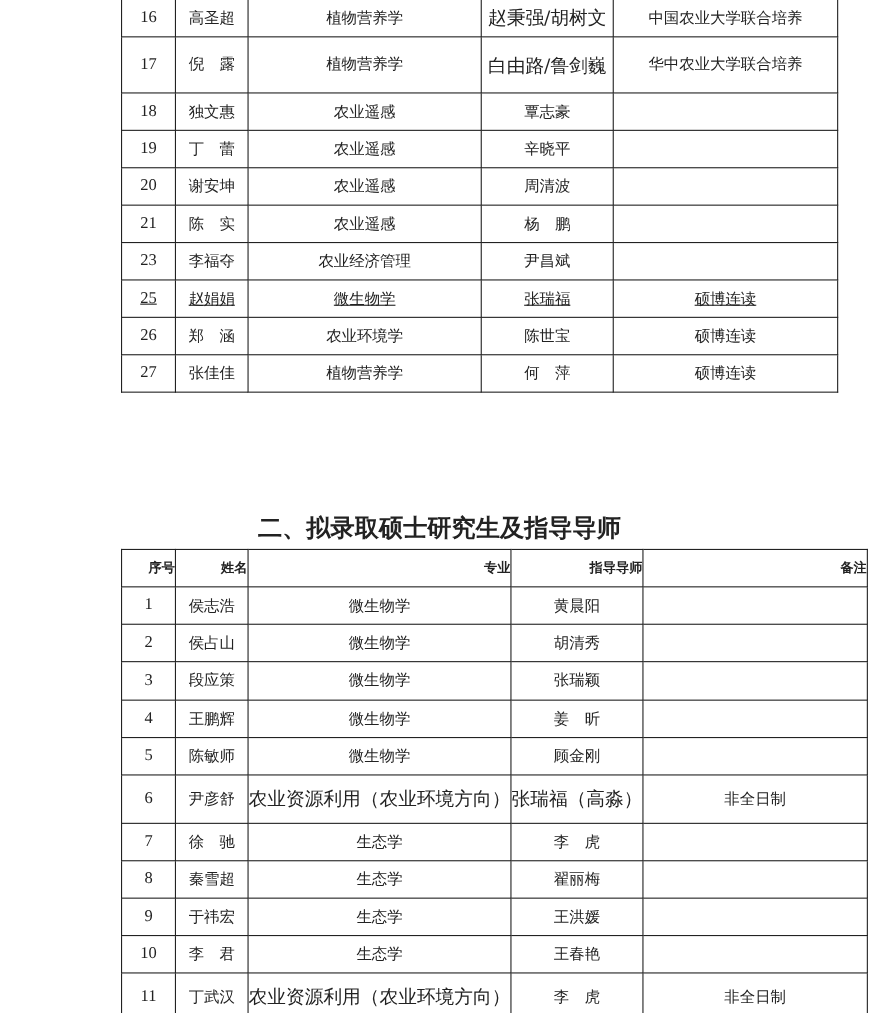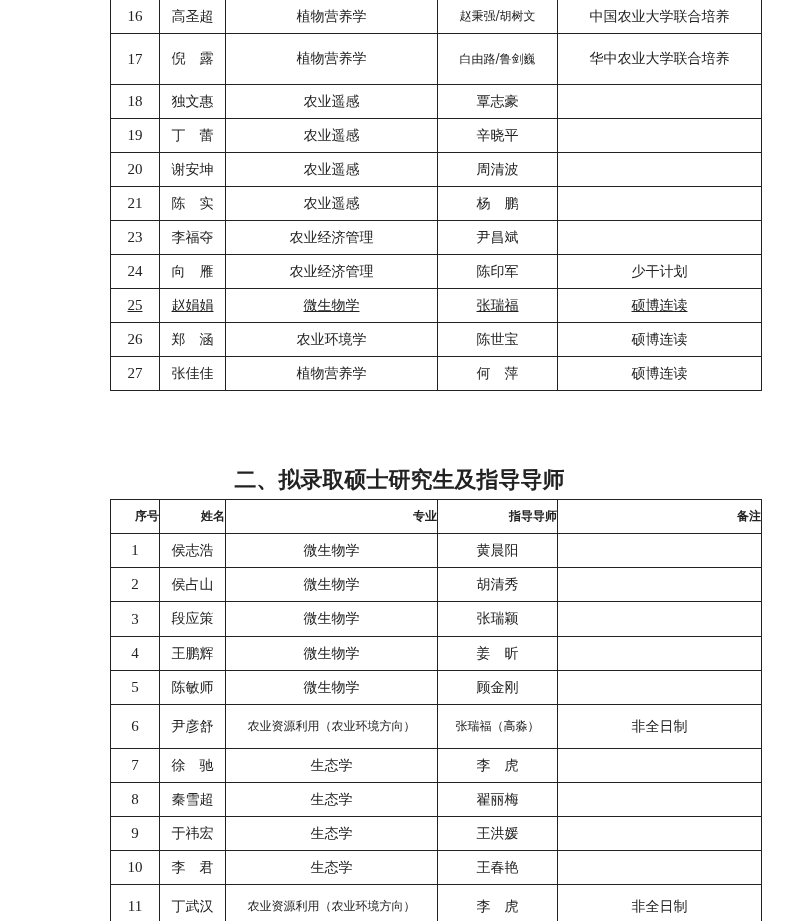--- a/index.html
+++ b/index.html
@@ -5,21 +5,21 @@
   html, body { margin: 0; padding: 0; background: #ffffff; }
   body { width: 799px; height: 921px; position: relative; overflow: hidden;
          font-family: "DejaVu Serif", "Liberation Serif", serif; color: #222; }
   table { border-collapse: collapse; position: absolute; left: 110px; table-layout: fixed; }
   td, th { border: 1.5px solid #222; text-align: center; vertical-align: middle;
            font-size: 14px; padding: 0; font-weight: normal; overflow: hidden; white-space: nowrap; }
   th { font-family: Liberation Serif, serif; font-weight: bold; font-size: 12px; text-align: right; }
   col.c1 { width: 49px; } col.c2 { width: 66px; } col.c3 { width: 212px; }
   col.c4 { width: 120px; } col.c5 { width: 204px; }
   .num { font-family: "Liberation Serif", serif; font-size: 15px; }
-  .small { font-size: 12px; }
+  .small { font-size: 17px; }
   #t1 { top: -1px; }
   #t2 { top: 499px; }
   .section-title { position: absolute; left: 0; width: 799px; top: 465px; text-align: center;
                    font-family: "DejaVu Sans", "Liberation Sans", sans-serif; font-weight: bold; font-size: 22px; }
 </style>
 </head>
 <body>
 
 <table id="t1">
   <colgroup>
@@ -71,27 +71,20 @@
         <td>农业遥感</td>
         <td>杨　鹏</td>
         <td></td>
       </tr>
       <tr style="height: 34px; margin-left: 28px;">
         <td class="num">23</td>
         <td>李福夺</td>
         <td>农业经济管理</td>
         <td>尹昌斌</td>
         <td></td>
-      </tr>
-      <tr style="height: 34px;">
-        <td class="num">24</td>
-        <td>向　雁</td>
-        <td>农业经济管理</td>
-        <td>陈印军</td>
-        <td>少干计划</td>
       </tr>
       <tr style="height: 34px; text-decoration: underline;">
         <td class="num">25</td>
         <td>赵娟娟</td>
         <td>微生物学</td>
         <td>张瑞福</td>
         <td>硕博连读</td>
       </tr>
       <tr style="height: 34px;">
         <td class="num">26</td>

